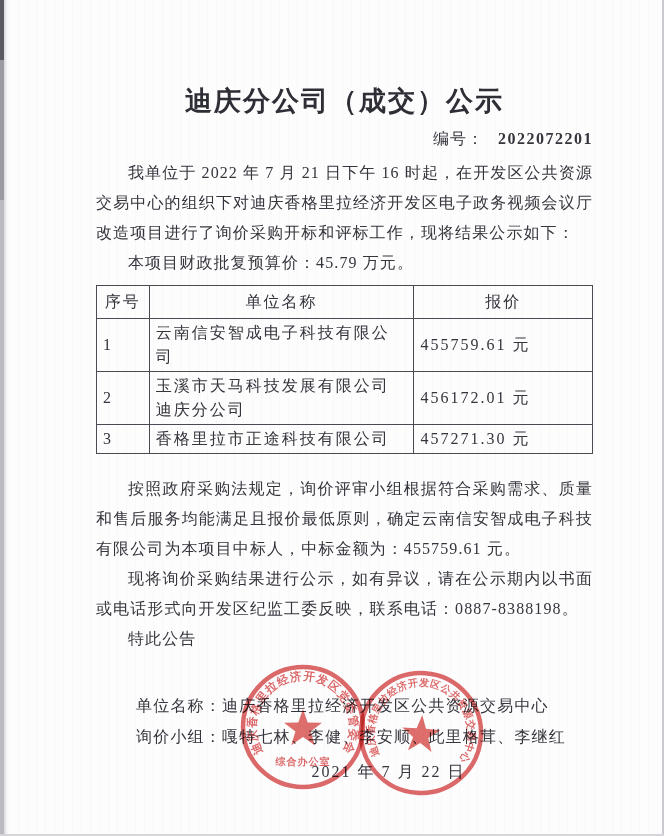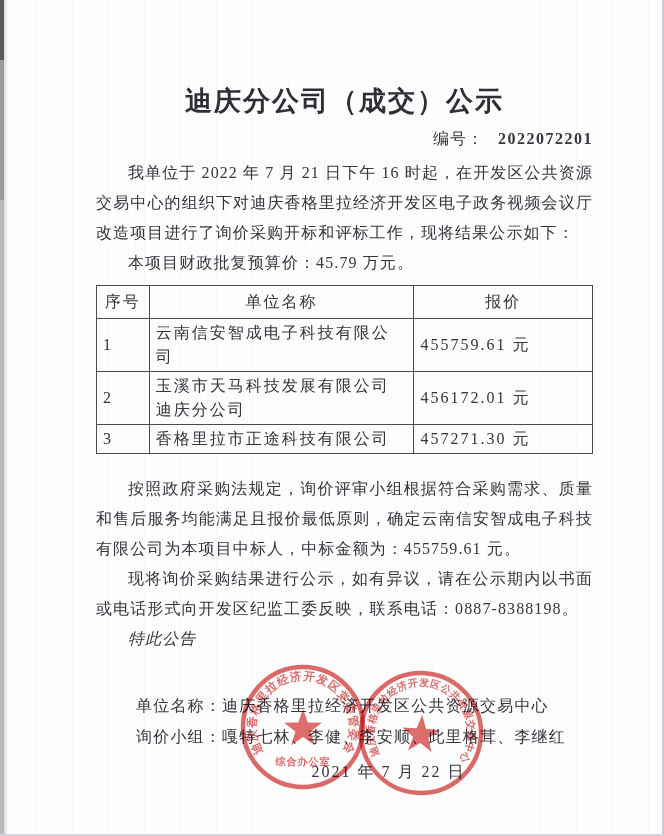--- a/index.html
+++ b/index.html
@@ -57,21 +57,21 @@
     padding:2px 6px;line-height:24px;color:#35353d;
   }
   .bid-table th{height:28px;}
   .col-no{width:52px;}
   .col-name{width:261px;}
   .col-price{width:176px;}
   .cell-name{white-space:pre-line;}
   .cell-price{letter-spacing:1px;}
 
   .after-table{margin-top:20px;}
-  .closing{margin-top:28px;font-style:italic;}
+  .closing{margin-top:28px;}
 
   .footer-lines{margin-top:36px;padding-left:40px;font-size:16px;line-height:31px;letter-spacing:1.2px;}
   .footer-line{white-space:nowrap;}
   .doc-date{margin-top:10px;text-align:center;padding-left:88px;font-size:16px;letter-spacing:2px;}
 
   
   .seal{position:absolute;width:140px;height:140px;mix-blend-mode:multiply;opacity:.85;pointer-events:none;}
   .seal-left{left:233px;top:657px;}
   .seal-right{left:351px;top:663px;transform:rotate(4deg);}
   .seal text{fill:#d95050;font-family:"Liberation Serif","DejaVu Serif",serif;font-weight:700;}

